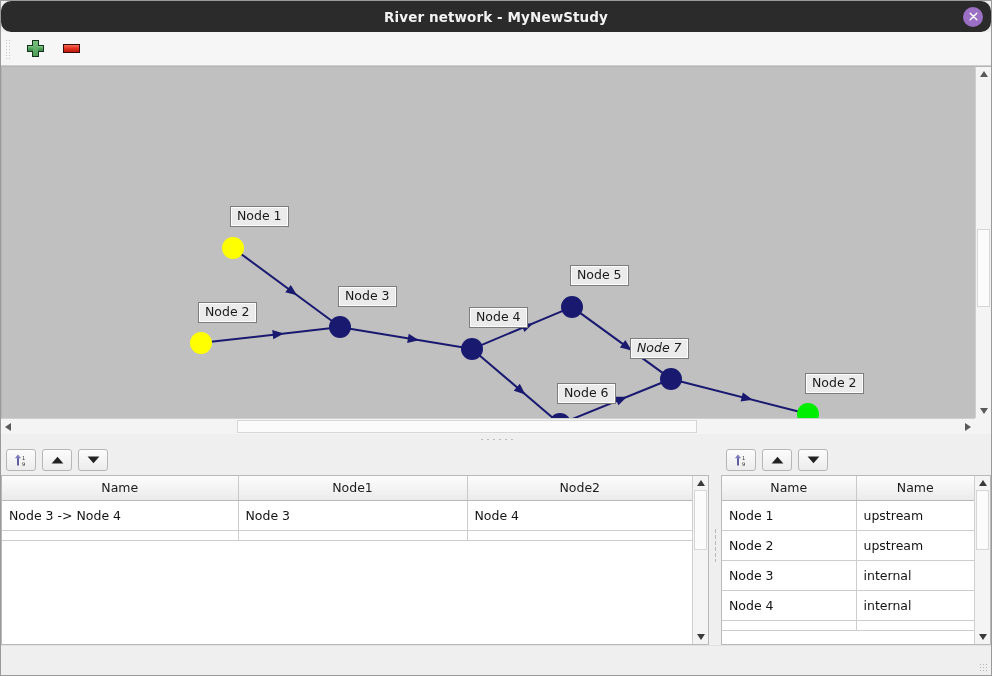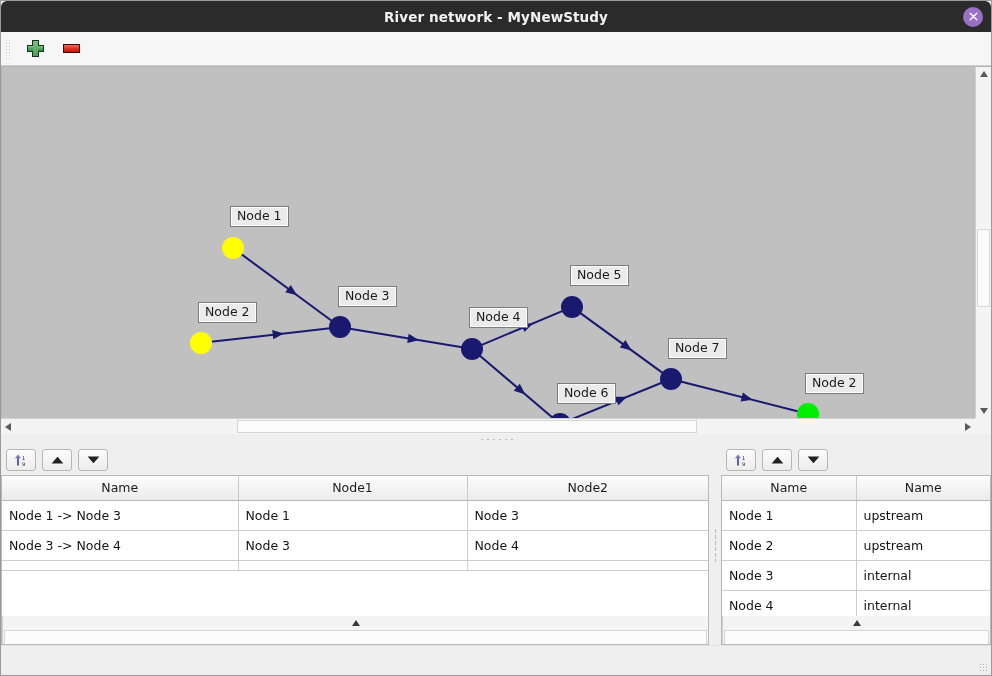--- a/index.html
+++ b/index.html
@@ -23,20 +23,21 @@
     height: 31px;
     background: #2b2b2b;
     color: #ffffff;
     position: relative;
     flex: 0 0 31px;
     display: flex;
     align-items: center;
     justify-content: center;
     border-top-left-radius: 6px;
     border-top-right-radius: 6px;
+    border-radius: 10px;
   }
   .titlebar .title {
     font-size: 13.5px;
     font-weight: bold;
     letter-spacing: 0.1px;
     color: #f2f2f2;
   }
   .close-btn {
     position: absolute;
     right: 8px; top: 50%;
@@ -211,21 +212,21 @@
     background: linear-gradient(180deg,#fcfcfc,#ececec);
     border: 1px solid #b6b6b6;
     border-radius: 3px;
     display: flex; align-items: center; justify-content: center;
     cursor: pointer;
   }
 
   .table-outer {
     flex: 1 1 auto;
     display: flex;
-    flex-direction: column;
+    flex-direction: row;
     background: #ffffff;
     border: 1px solid #b9b9b9;
     min-height: 0;
     margin: 0;
     overflow: hidden;
   }
   .table-scrollarea { flex: 1 1 auto; min-width: 0; overflow: hidden; }
   table { border-collapse: collapse; width: 100%; table-layout: fixed; }
   thead th {
     background: linear-gradient(180deg,#fcfcfc 0%, #ebebeb 100%);
@@ -333,21 +334,21 @@
               <circle cx="806" cy="347" r="11" fill="#00ee00"></circle>
             </g>
         </svg>
         <div id="label-layer">
             <div class="nodelabel" style="left: 228px; top: 139px;">Node 1</div>
             <div class="nodelabel" style="left: 196px; top: 235px;">Node 2</div>
             <div class="nodelabel" style="left: 336px; top: 219px;">Node 3</div>
             <div class="nodelabel" style="left: 467px; top: 240px;">Node 4</div>
             <div class="nodelabel" style="left: 568px; top: 198px;">Node 5</div>
             <div class="nodelabel" style="left: 555px; top: 316px;">Node 6</div>
-            <div class="nodelabel" style="left: 666px; top: 271px;">Node 7</div>
+            <div class="nodelabel" style="left: 628px; top: 271px; font-style: italic;">Node 7</div>
             <div class="nodelabel" style="left: 803px; top: 306px;">Node 2</div>
           </div>
       </div>
       <div class="vscroll">
         <div class="sb-arrow">
           <svg width="8" height="6" viewBox="0 0 8 6">
             <path d="M4 0 L8 6 L0 6 z" fill="#5a5a5a"></path>
           </svg>
         </div>
         <div class="sb-track">
@@ -417,25 +418,20 @@
               </colgroup>
             <thead>
                 <tr id="reaches-head">
                   <th>Name</th>
                   <th>Node1</th>
                   <th>Node2</th>
                 </tr>
               </thead>
             <tbody id="reaches-body">
                 <tr>
-                  <td>Node 1 -&gt; Node 3</td>
-                  <td>Node 1</td>
-                  <td>Node 3</td>
-                </tr>
-                <tr>
                   <td>Node 3 -&gt; Node 4</td>
                   <td>Node 3</td>
                   <td>Node 4</td>
                 </tr>
                 <tr class="partial">
                   <td></td>
                   <td></td>
                   <td></td>
                 </tr>
               </tbody>

